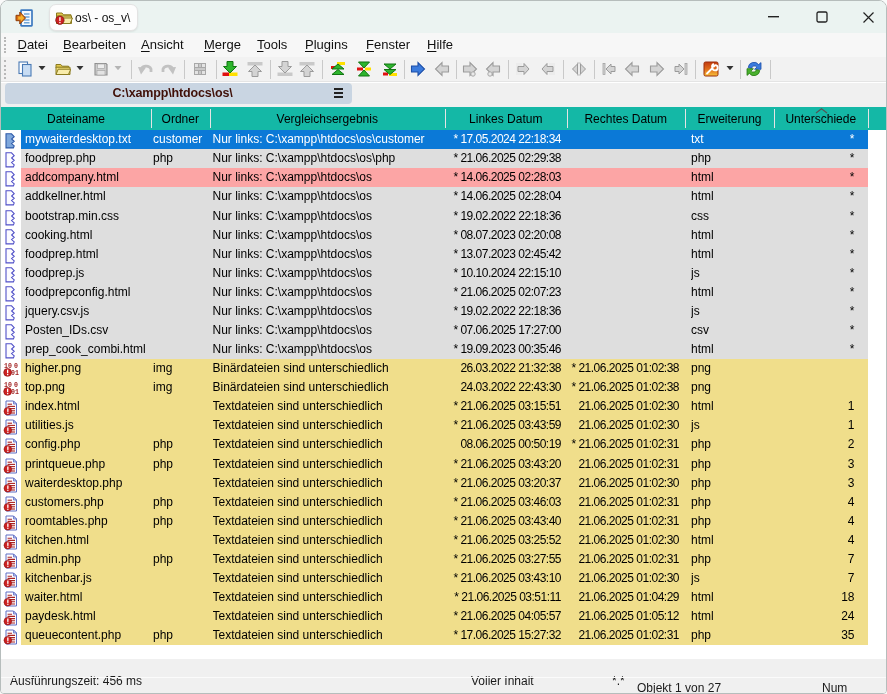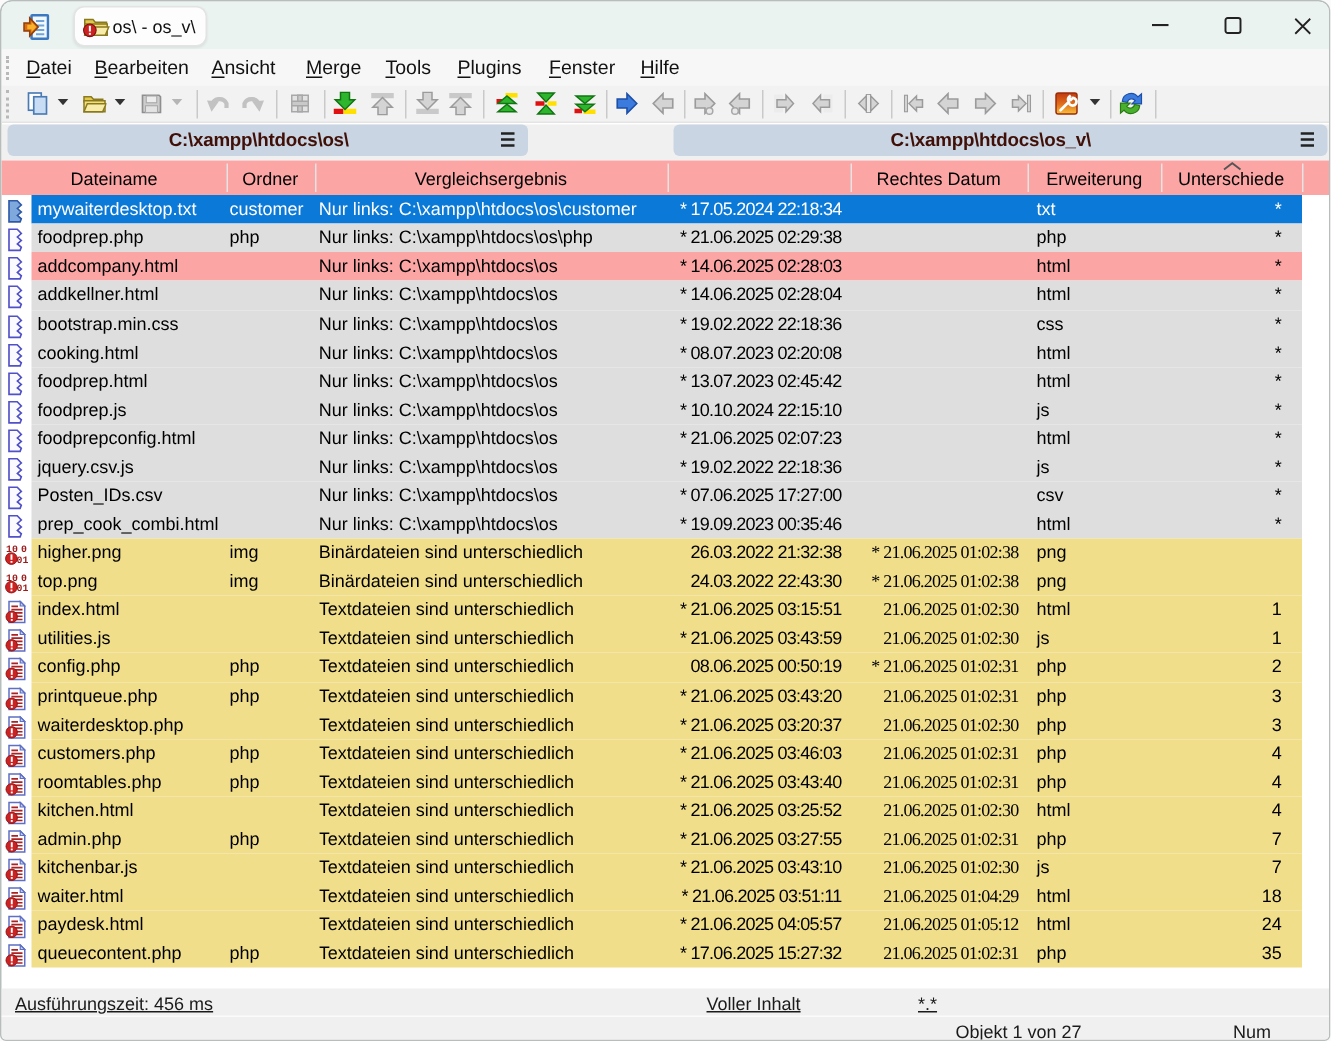--- a/index.html
+++ b/index.html
@@ -16,37 +16,37 @@
 .mitem { position:absolute; top:0; height:24px; line-height:24px; font-size:13px; color:#111; }
 .mitem u { text-decoration:underline; text-underline-offset:2px; }
 .toolbar { position:absolute; left:0; top:56px; width:100%; height:25px; background:#f2f2f2; border-bottom:1px solid #e4e4e4; }
 .tbi { position:absolute; top:4px; width:16px; height:16px; }
 .tbd { position:absolute; top:8px; width:8px; height:6px; }
 .tbsep { position:absolute; top:3px; height:19px; width:1px; background:#c9c9c9; }
 .hdrarea { position:absolute; left:0; top:82px; width:100%; height:24px; background:#f0f0f0; }
 .pathbar { position:absolute; top:0; height:21px; background:#c9d5e2; border-radius:4px; }
 .pathbar .ptext { position:absolute; width:100%; top:0; height:21px; line-height:21px; text-align:center; font-size:12.5px; font-weight:bold; color:#401008; padding-right:12px; letter-spacing:-0.15px; white-space:pre; }
 .pathbar .ham { position:absolute; right:8px; top:3px; }
-.colhdr { position:absolute; left:0; top:106px; width:100%; height:23px; background:#fca5a5; }
+.colhdr { position:absolute; left:0; top:106px; width:100%; height:23px; background:#14b8a6; }
 .ch { position:absolute; top:0; height:23px; line-height:24px; text-align:center; font-size:12px; color:#000; }
 .chsep { position:absolute; top:2px; height:19px; width:1px; background:#e4e4e4; }
 .rows { position:absolute; left:0; top:129.2px; width:100%; }
 .row { position:relative; width:725px; height:19.08px; }
 .ric { position:absolute; left:2px; top:3px; width:16px; height:16px; }
 .rbg { position:absolute; left:20px; top:0; width:846.5px; height:100%; font-size:12px; }
 .rbg div { position:absolute; top:0; height:19.08px; line-height:19.5px; white-space:pre; overflow:hidden; }
 .c1 { left:4px; width:126px; }
 .c2 { left:132px; width:56px; }
 .c3 { left:191.5px; width:230px; }
 .c4 { left:424px; width:121px; text-align:right; padding-right:5px; letter-spacing:-0.5px; }
-.c5 { left:545.5px; width:113px; text-align:right; padding-right:0.5px; letter-spacing:-0.5px;font-family:Liberation Serif, serif; }
+.c5 { left:545.5px; width:113px; text-align:right; padding-right:0.5px; letter-spacing:-0.5px; }
 .c6 { left:670px; width:85px; }
 .c7 { left:753px; width:85.5px; text-align:right; padding-right:5px; }
 .statusbar { position:absolute; left:0; top:658px; width:100%; height:36px; background:#f0f0f0; font-size:12px; color:#1a1a1a; }
-.statusbar .s1 { position:absolute; top:2px; height:16px; line-height:16px; white-space:pre;text-decoration:underline; }
+.statusbar .s1 { position:absolute; top:14px; height:16px; line-height:16px; white-space:pre; }
 .statusbar .s2 { position:absolute; top:21px; height:16px; line-height:16px; white-space:pre; }
 .sdiv { position:absolute; top:18px; left:0; width:100%; height:1px; background:#fbfbfb; }
 </style></head>
 <body>
 <div class="win">
   <div class="titlebar">
     <div class="appicon">
         <svg width="18" height="18" viewBox="0 0 18 18">
           <rect x="6" y="1.2" width="11" height="15.6" rx="0.5" fill="#f3f8fd" stroke="#3c79c0" stroke-width="1.7"></rect>
           <line x1="9" y1="5" x2="14.5" y2="5" stroke="#6fa5d8" stroke-width="1.4"></line>
@@ -308,37 +308,26 @@
         <div class="ham">
           <svg width="10" height="14" viewBox="0 0 10 14">
             <g stroke="#222" stroke-width="1.8">
               <line x1="0" y1="3" x2="9" y2="3"></line>
               <line x1="0" y1="7" x2="9" y2="7"></line>
               <line x1="0" y1="11" x2="9" y2="11"></line>
             </g>
           </svg>
         </div>
       </div>
-    <div class="pathbar" style="left:447.5px;width:436px">
-        <div class="ptext">C:\xampp\htdocs\os_v\</div>
-        <div class="ham">
-          <svg width="10" height="14" viewBox="0 0 10 14">
-            <g stroke="#222" stroke-width="1.8">
-              <line x1="0" y1="3" x2="9" y2="3"></line>
-              <line x1="0" y1="7" x2="9" y2="7"></line>
-              <line x1="0" y1="11" x2="9" y2="11"></line>
-            </g>
-          </svg>
-        </div>
-      </div>
   </div>
   <div class="colhdr">
     <div class="ch" style="left:0px;width:150px">Dateiname</div>
     <div class="ch" style="left:150px;width:58.5px">Ordner</div>
     <div class="ch" style="left:208.5px;width:235.5px">Vergleichsergebnis</div>
+    <div class="ch" style="left:444px;width:121.5px">Linkes Datum</div>
     <div class="ch" style="left:565.5px;width:118.5px">Rechtes Datum</div>
     <div class="ch" style="left:684px;width:89px">Erweiterung</div>
     <div class="ch" style="left:773px;width:93.5px">Unterschiede</div>
     <svg style="position:absolute;left:814px;top:1px" width="13" height="6" viewBox="0 0 13 6">
         <path d="M1 5 L6.5 0.8 L12 5" fill="none" stroke="#555" stroke-width="1.2"></path>
       </svg>
     <div class="chsep" style="left:150px"></div>
     <div class="chsep" style="left:208.5px"></div>
     <div class="chsep" style="left:444px"></div>
     <div class="chsep" style="left:565.5px"></div>

